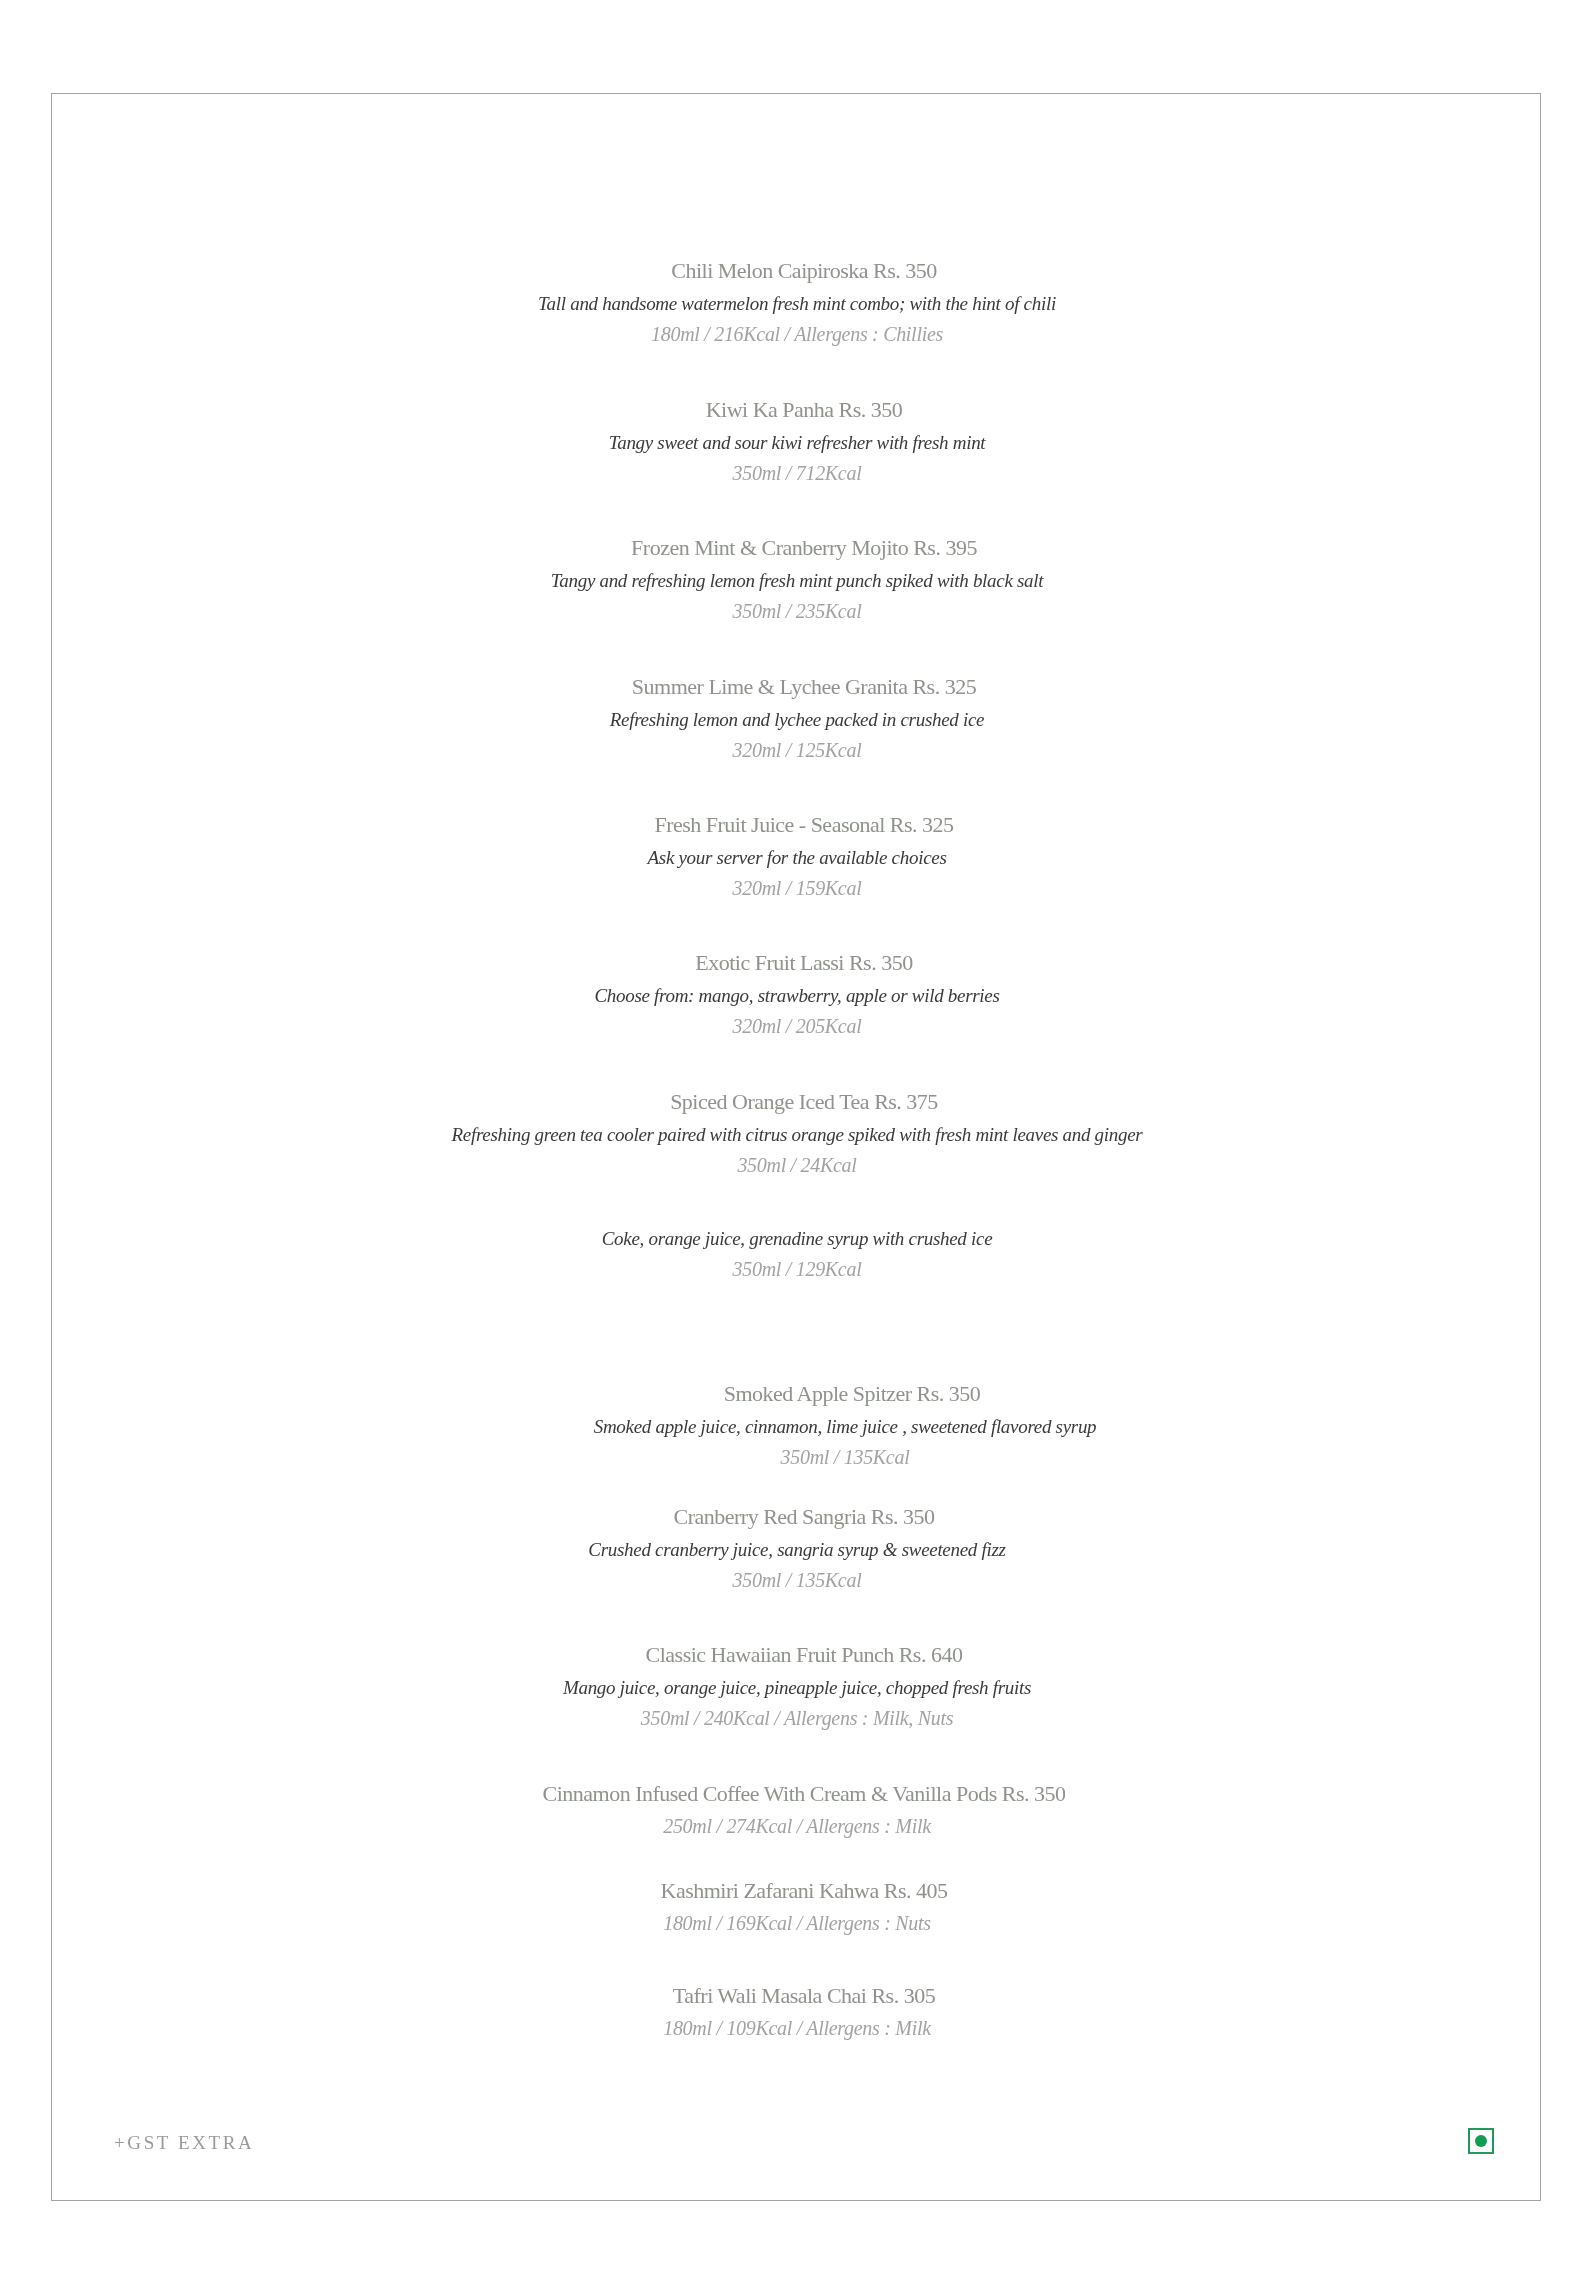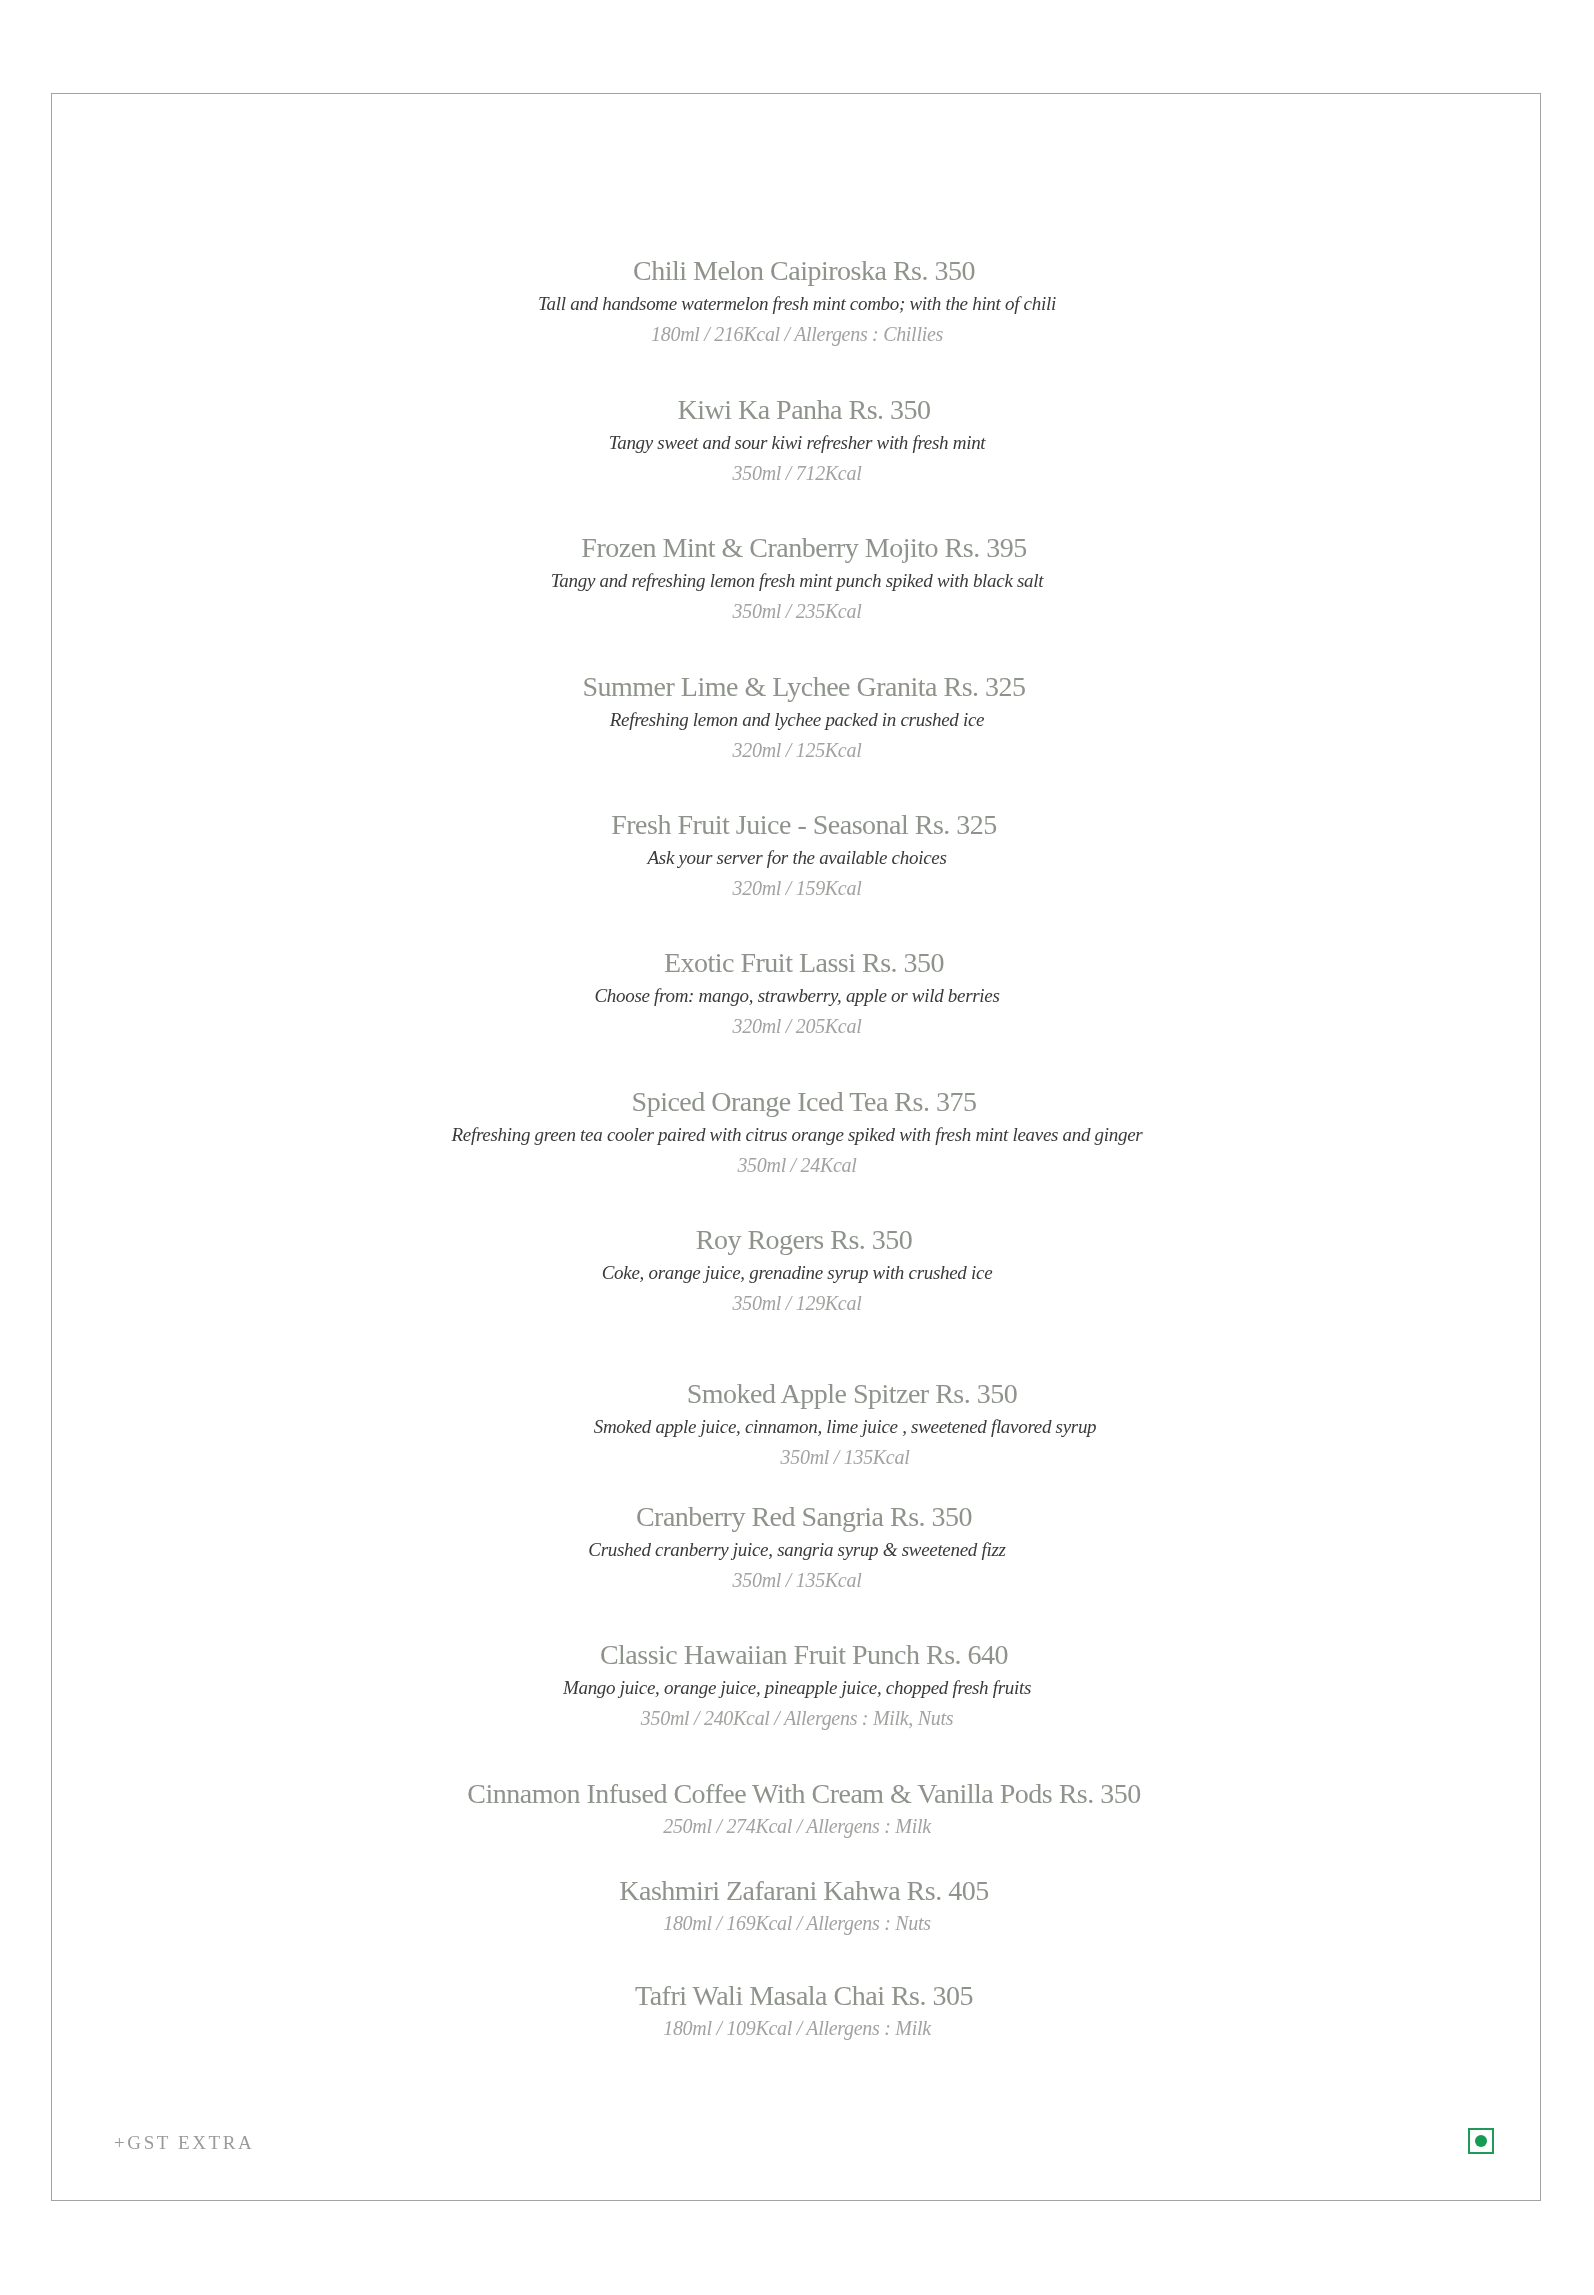--- a/index.html
+++ b/index.html
@@ -1,19 +1,19 @@
 <!DOCTYPE html>
 <html style="font-size:13.6px"><head>
 <meta charset="utf-8">
 <style>
   html, body { margin:0; padding:0; background:#ffffff; }
   body { width:1594px; height:2295px; position:relative; overflow:hidden; font-family:"Liberation Serif", serif; }
   .frame { position:absolute; left:51px; top:93px; width:1490px; height:2108px; border:1.7px solid #a3a3a3; box-sizing:border-box; }
   .item { position:absolute; left:0; width:1594px; text-align:center; }
-  .title { display:block; font-size:28px; line-height:34px; color:#8e938b; letter-spacing:-0.5px; white-space:nowrap;margin-left:14px; }
+  .title { display:block; font-size:22px; line-height:34px; color:#8e938b; letter-spacing:-0.5px; white-space:nowrap;margin-left:14px; }
   .desc { display:block; font-size:19px; line-height:31px; color:#3a3a3a; font-style:italic; letter-spacing:-0.3px; white-space:nowrap; }
   .meta { display:block; font-size:20px; line-height:31px; color:#a2a3a0; font-style:italic; letter-spacing:-0.3px; white-space:nowrap; }
   .footer-note { position:absolute; left:114px; top:2132px; font-size:19px; letter-spacing:2.6px; color:#9a9a98; }
   .veg-icon { position:absolute; left:1468px; top:2128px; width:25.5px; height:25.5px; border:2.6px solid #1f9a58; box-sizing:border-box; display:flex; align-items:center; justify-content:center; }
   .veg-dot { width:12px; height:12px; border-radius:50%; background:#139c52; }
 </style>
 </head>
 <body>
 
 <div class="frame"></div>
@@ -54,21 +54,20 @@
   <span class="meta">320ml  / 205Kcal</span>
 </div>
 
 <div class="item" style="top:1085px;">
   <span class="title">Spiced Orange Iced Tea Rs. 375</span>
   <span class="desc">Refreshing green tea cooler paired with citrus orange spiked with fresh mint leaves and ginger</span>
   <span class="meta">350ml  / 24Kcal</span>
 </div>
 
 <div class="item" style="top:1223px;">
-  <span class="title">Roy Rogers Rs. 350</span>
   <span class="desc">Coke, orange juice, grenadine syrup with crushed ice</span>
   <span class="meta">350ml  / 129Kcal</span>
 </div>
 
 <div class="item" style="top:1377px;padding-left:48px;">
   <span class="title">Smoked Apple Spitzer Rs. 350</span>
   <span class="desc">Smoked apple juice, cinnamon, lime juice , sweetened flavored syrup</span>
   <span class="meta">350ml  / 135Kcal</span>
 </div>
 

